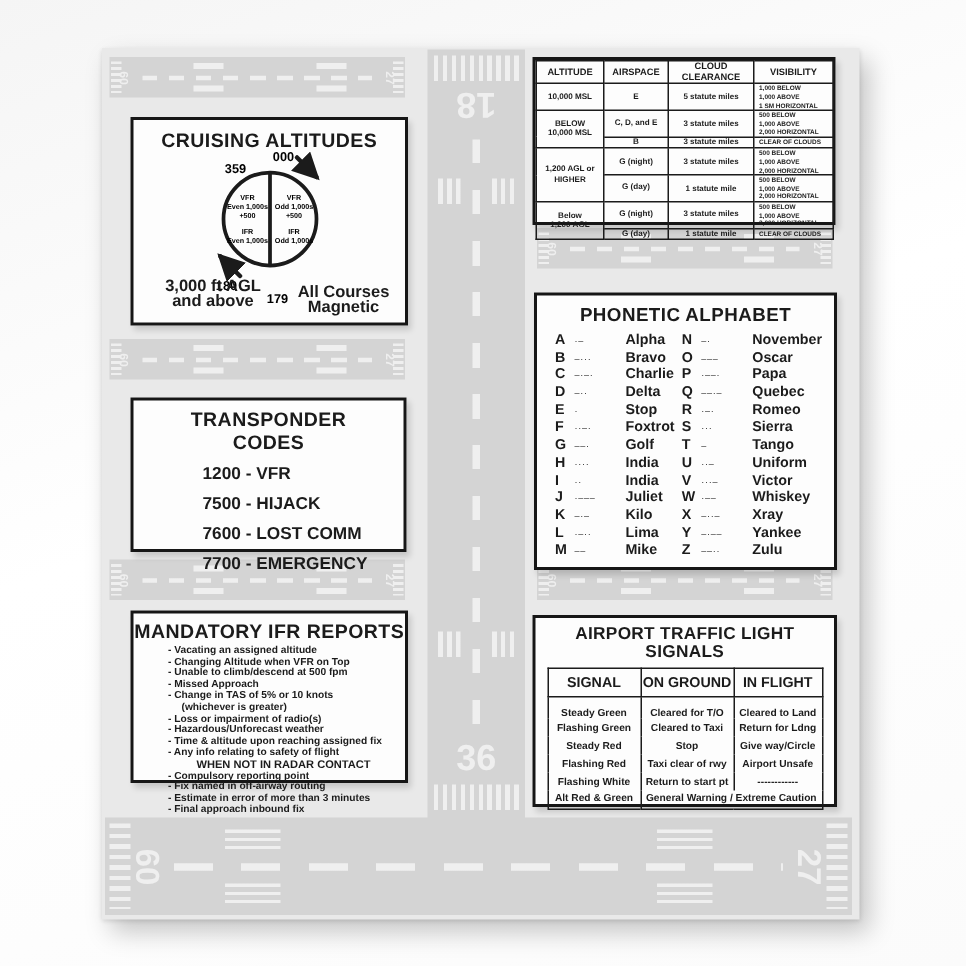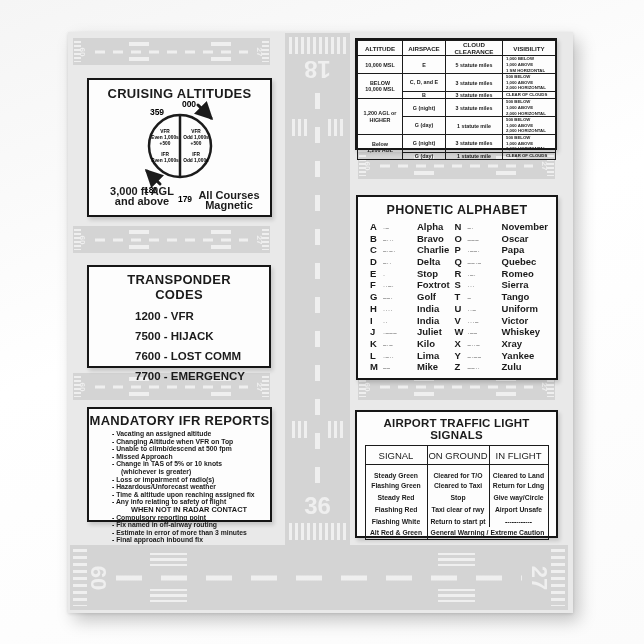--- a/index.html
+++ b/index.html
@@ -83,21 +83,21 @@
   #ifr .p-title{font-size:13px;margin-top:4px;}
   .ifr-list{padding:2px 4px 0 23px;}
   .ifr-line{font-weight:bold;font-size:6.8px;line-height:7.6px;}
   .ifr-line.indent{padding-left:9px;}
   .ifr-line.center{text-align:center;font-size:7.4px;}
 
   
   #signals{left:287px;top:378px;width:203px;height:128px;}
   #signals .p-title{font-size:11.5px;margin-top:5px;letter-spacing:.2px;}
   .ls-table{width:183px;margin:4px auto 0;border-collapse:collapse;table-layout:fixed;border:1.5px solid var(--ink);}
-  .ls-th{border:1.5px solid var(--ink);font-size:9.5px;font-weight:normal;height:19px;text-align:center;}
+  .ls-th{border:1.5px solid var(--ink);font-size:9.5px;font-weight:bold;height:19px;text-align:center;}
   .ls-table tbody td{border-left:1.5px solid var(--ink);border-right:1.5px solid var(--ink);
       font-weight:bold;font-size:6.8px;text-align:center;height:12px;vertical-align:middle;}
   .ls-table tbody tr.first td{padding-top:7px;}
   .ls-span{font-size:6.6px;}
 </style>
 </head>
 <body>
 
 <div class="photo">
   <div class="poster">

